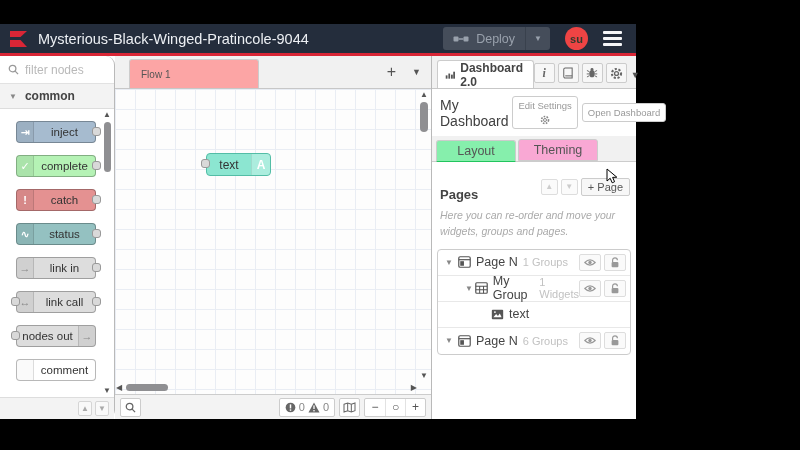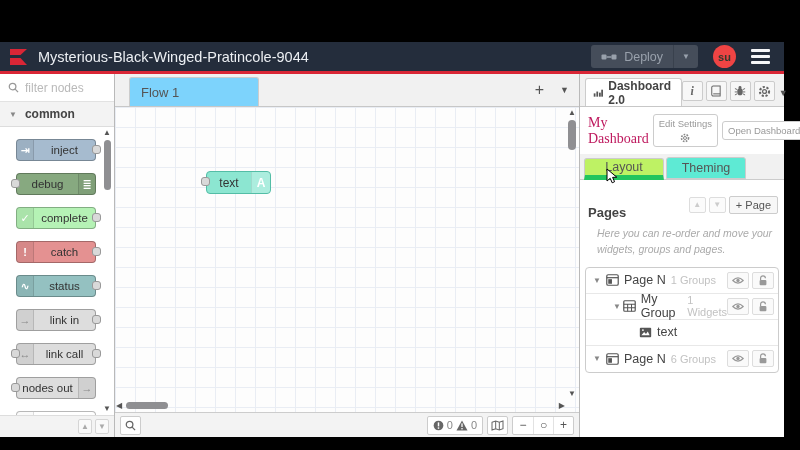--- a/index.html
+++ b/index.html
@@ -1,37 +1,37 @@
 <!DOCTYPE html>
 <html><head>
 <meta charset="utf-8">
 <style>
   * { margin:0; padding:0; box-sizing:border-box; }
   html,body { width:800px; height:450px; overflow:hidden; background:#000; }
   body { font-family:"Liberation Sans","DejaVu Sans",sans-serif; }
   .screen { position:relative; width:800px; height:450px; background:#000; }
-  .app { position:absolute; top:42px; left:0; width:784px; height:395px; display:flex; flex-direction:column; background:#fff; }
+  .app { position:absolute; top:24px; left:0; width:636px; height:395px; display:flex; flex-direction:column; background:#fff; }
 
   
   .header { height:32px; background:#242d3c; border-bottom:3px solid #d92636; display:flex; align-items:center; flex:0 0 auto; }
   .logo { width:38px; display:flex; align-items:center; justify-content:center; }
   .hdr-title { color:#eceff3; font-size:14.5px; }
   .hdr-right { margin-left:auto; display:flex; align-items:center; gap:15px; padding-right:14px; }
   .deploy { display:flex; align-items:stretch; background:#454d5a; border-radius:3px; overflow:hidden; height:23px; }
   .deploy-main { display:flex; align-items:center; gap:7px; padding:0 10px; color:#99a1ac; font-size:12.5px; }
   .deploy-caret { display:flex; align-items:center; padding:0 8px; border-left:1px solid #39414d; color:#99a1ac; font-size:8px; }
   .avatar { width:23px; height:23px; border-radius:50%; background:#ef4444; color:#333a2e; font-size:11px; font-weight:bold; display:flex; align-items:center; justify-content:center; }
   .hamburger { display:flex; flex-direction:column; gap:3px; cursor:pointer; }
   .hamburger i { display:block; width:19px; height:3px; background:#f5f6f8; border-radius:1px; }
 
   
   .main { flex:1; display:flex; min-height:0; }
 
   
-  .palette { width:115px; flex:0 0 115px; background:#fff; border-right:1px solid #b9b9b9; display:flex; flex-direction:column; position:relative; }
+  .palette { width:115px; flex:0 0 115px; background:#fff; border-right:1px solid #b9b9b9; display:flex; flex-direction:column; position:relative;border-radius:9px; }
   .pal-search { height:28px; border-bottom:1px solid #e2e2e2; display:flex; align-items:center; gap:6px; padding:0 8px; color:#b9b9b9; font-size:12px; flex:0 0 auto; }
   .pal-cat { height:25px; background:#f3f3f3; border-bottom:1px solid #ddd; display:flex; align-items:center; gap:8px; padding:0 9px; font-size:12px; font-weight:bold; color:#444; flex:0 0 auto; }
   .chev { color:#888; font-size:8px; }
   .pal-body { flex:1; overflow:hidden; padding-top:12px; position:relative; }
   .pnode { position:relative; width:80px; height:22px; margin:0 0 12px 16px; border:1px solid rgba(0,0,0,0.28); border-radius:4px; font-size:11.5px; color:#333; display:flex; align-items:stretch; }
   .pnode-label { flex:1; display:flex; align-items:center; justify-content:center; padding:0 3px; white-space:nowrap; }
   .pnode-icon { width:17px; flex:0 0 17px; display:flex; align-items:center; justify-content:center; background:rgba(0,0,0,0.06); color:#fff; font-size:11px; font-weight:bold; }
   .icon-left { border-right:1px solid rgba(0,0,0,0.12); border-radius:3px 0 0 3px; }
   .icon-right { border-left:1px solid rgba(0,0,0,0.12); border-radius:0 3px 3px 0; }
   .port { position:absolute; width:9px; height:9px; background:#d9d9d9; border:1px solid #999; border-radius:3px; top:5px; }
@@ -42,21 +42,21 @@
   .n-link .pnode-icon { color:#888; } .n-comment .pnode-icon { color:#999; background:rgba(0,0,0,0.02); }
   .pal-thumb { position:absolute; right:3px; top:13px; width:7px; height:50px; background:#8f8f92; border-radius:4px; }
   .pal-arrow { position:absolute; right:3px; color:#555; font-size:8px; line-height:8px; cursor:pointer; }
   .pal-up { top:2px; } .pal-down { bottom:2px; }
   .pal-foot { height:22px; background:#f3f3f3; border-top:1px solid #ddd; display:flex; justify-content:flex-end; align-items:center; gap:3px; padding:0 5px; flex:0 0 auto; }
   .pf-btn { width:14px; height:15px; border:1px solid #d5d5d5; background:#f9f9f9; border-radius:2px; color:#aaa; font-size:8px; display:flex; align-items:center; justify-content:center; }
 
   
   .canvas { flex:1; display:flex; flex-direction:column; min-width:0; position:relative; background:#fff; }
   .tabbar { height:33px; background:#f1f1f1; border-bottom:1px solid #c7c7c7; display:flex; align-items:flex-end; position:relative; flex:0 0 auto; }
-  .flowtab { margin-left:14px; width:130px; height:29px; background:#7dd3fc; border:1px solid #ccc; border-bottom:none; border-radius:3px 3px 0 0; display:flex; align-items:center; padding:0 11px; font-size:13px; color:#555; }
+  .flowtab { margin-left:14px; width:130px; height:29px; background:#fca5a5; border:1px solid #ccc; border-bottom:none; border-radius:3px 3px 0 0; display:flex; align-items:center; padding:0 11px; font-size:10px; color:#555; }
   .tab-actions { position:absolute; right:10px; top:0; height:100%; display:flex; align-items:center; gap:16px; color:#555; }
   .tab-plus { font-size:16px; cursor:pointer; }
   .tab-caret { font-size:9px; cursor:pointer; }
   .canvas-body { flex:1; position:relative; overflow:hidden; background-color:#fdfdfd;
     background-image:linear-gradient(to right,#e9edf4 1px,transparent 1px),linear-gradient(to bottom,#e9edf4 1px,transparent 1px);
     background-size:20px 20px; }
   .flownode { position:absolute; left:91px; top:64px; width:65px; height:23px; background:#8ce6d1; border:1px solid #53bda6; border-radius:4px; display:flex; align-items:stretch; font-size:12px; color:#333; }
   .flownode .fn-label { flex:1; display:flex; align-items:center; justify-content:center; }
   .fn-icon { width:19px; flex:0 0 19px; display:flex; align-items:center; justify-content:center; background:rgba(255,255,255,0.28); border-left:1px solid rgba(0,0,0,0.08); color:#fff; font-size:12px; font-weight:bold; border-radius:0 3px 3px 0; }
   .vscroll { position:absolute; right:1px; top:1px; bottom:14px; width:12px; display:flex; flex-direction:column; align-items:center; }
@@ -76,31 +76,31 @@
 
   
   .sidebar { width:205px; flex:0 0 205px; background:#fff; border-left:1px solid #b9b9b9; display:flex; flex-direction:column; }
   .side-tabbar { height:33px; background:#f1f1f1; border-bottom:1px solid #c7c7c7; display:flex; align-items:flex-end; padding:0 5px; flex:0 0 auto; }
   .side-tab { height:28px; background:#fff; border:1px solid #ccc; border-bottom:none; border-radius:3px 3px 0 0; display:flex; align-items:center; gap:5px; padding:0 7px; font-size:12px; font-weight:bold; color:#444; }
   .side-btns { margin-left:auto; display:flex; align-items:center; gap:3px; padding-bottom:5px; }
   .sbtn { width:21px; height:20px; border:1px solid #ccc; background:#f7f7f7; border-radius:2px; display:flex; align-items:center; justify-content:center; color:#666; font-size:11px; cursor:pointer; }
   .sbtn .info-i { font-family:"Liberation Serif","DejaVu Serif",serif; font-style:italic; font-weight:bold; font-size:12px; }
   .side-caret { color:#555; font-size:9px; margin-left:4px; padding-bottom:8px; cursor:pointer; }
   .dash-head { display:flex; align-items:center; gap:4px; padding:7px 5px 7px 8px; flex:0 0 auto; }
-  .dash-title { font-size:14px; color:#be185d; margin-right:auto;font-family:Liberation Serif, serif; }
+  .dash-title { font-size:14px; color:#404040; margin-right:auto; }
   .chip { border:1px solid #ccc; border-radius:3px; background:#fff; color:#999; font-size:9.5px; padding:3px 5px; display:flex; gap:4px; align-items:center; white-space:nowrap; cursor:pointer;flex-direction:column; }
   .lt-tabs { display:flex; align-items:flex-end; background:#f1f1f1; border-bottom:1px solid #ccc; padding:4px 0 0 2px; height:26px; flex:0 0 auto; }
   .lt-tab { width:80px; height:22px; display:flex; align-items:center; justify-content:center; font-size:12.5px; color:#555; border:1px solid #ccc; border-radius:3px 3px 0 0; margin-left:2px; }
-  .lt-active { background:#bef264; border-bottom:5px solid #22c55e; margin-bottom:-1px; }
-  .lt-inactive { background:#5eead4; }
+  .lt-active { background:#86efac; border-bottom:1px solid #22c55e; margin-bottom:-1px; }
+  .lt-inactive { background:#f9a8d4; }
   .pages-row { display:flex; align-items:center; gap:3px; padding:9px 6px 3px 8px; flex:0 0 auto; }
   .pages-title { font-weight:bold; font-size:13px; color:#444; margin-right:auto;margin-top:16px; }
   .mini-btn { width:17px; height:16px; border:1px solid #ddd; background:#fbfbfb; border-radius:2px; color:#ccc; font-size:8px; display:flex; align-items:center; justify-content:center; }
   .page-add { height:18px; border:1px solid #ccc; background:#f7f7f7; border-radius:2px; color:#555; font-size:11px; padding:0 6px; display:flex; align-items:center; cursor:pointer; }
-  .hint { padding:3px 10px 7px 8px; font-style:italic; color:#aaa; font-size:10.5px; line-height:1.5;margin-left:9px; }
+  .hint { padding:3px 10px 7px 8px; font-style:italic; color:#aaa; font-size:10.5px; line-height:1.5; }
   .tree { margin:2px 5px; border:1px solid #ccc; border-radius:4px; background:#fff; }
   .trow { display:flex; align-items:center; height:26px; border-bottom:1px solid #e8e8e8; padding-right:4px; }
   .trow:last-child { border-bottom:none; }
   .ind0 { padding-left:7px; } .ind1 { padding-left:27px; } .ind2 { padding-left:53px; }
   .t-chev { color:#888; font-size:8px; width:13px; }
   .ticon { color:#555; display:flex; margin-right:5px; }
   .tlabel { font-size:12.5px; color:#444; }
   .tmeta { font-size:11px; color:#c2c2c2; margin-left:5px; }
   .tbtns { margin-left:auto; display:flex; gap:3px; }
   .tbtn { width:22px; height:17px; border:1px solid #ddd; border-radius:2px; background:#fafafa; color:#999; display:flex; align-items:center; justify-content:center; cursor:pointer; }
@@ -155,25 +155,20 @@
         <div class="pal-cat">
           <span class="chev">▼</span>
           <span>common</span>
         </div>
         <div class="pal-body">
           <div class="pnode n-inject">
             <span class="pnode-icon icon-left">⇥</span>
             <span class="pnode-label">inject</span>
             <span class="port port-r"></span>
           </div>
-          <div class="pnode n-debug">
-            <span class="pnode-label">debug</span>
-            <span class="pnode-icon icon-right">≣</span>
-            <span class="port port-l"></span>
-          </div>
           <div class="pnode n-complete">
             <span class="pnode-icon icon-left">✓</span>
             <span class="pnode-label">complete</span>
             <span class="port port-r"></span>
           </div>
           <div class="pnode n-catch">
             <span class="pnode-icon icon-left">!</span>
             <span class="pnode-label">catch</span>
             <span class="port port-r"></span>
           </div>

